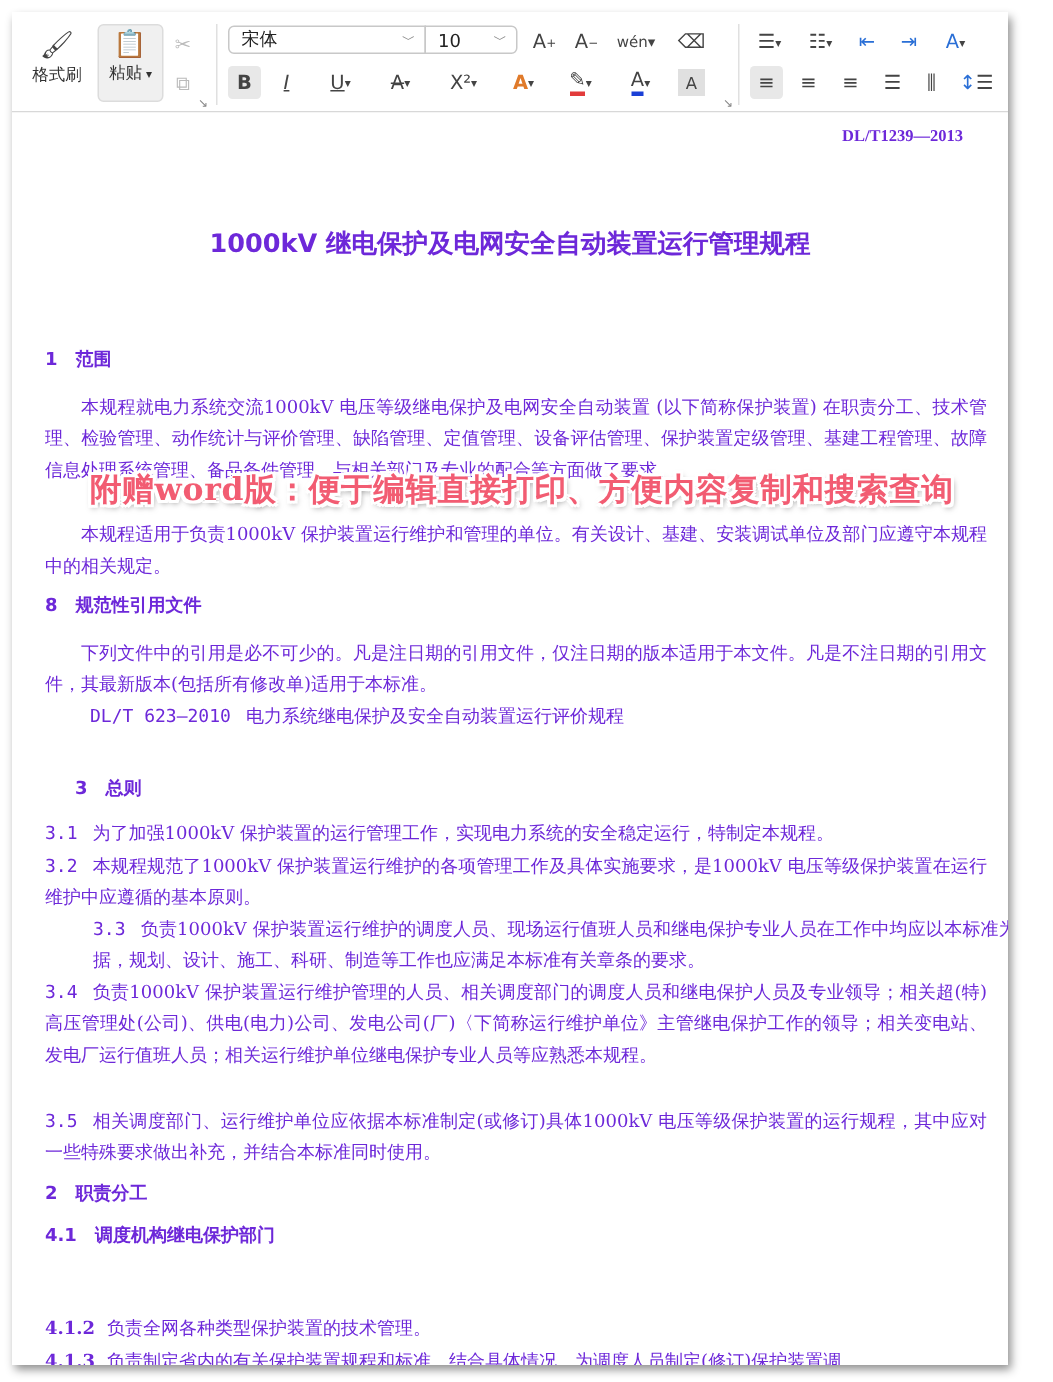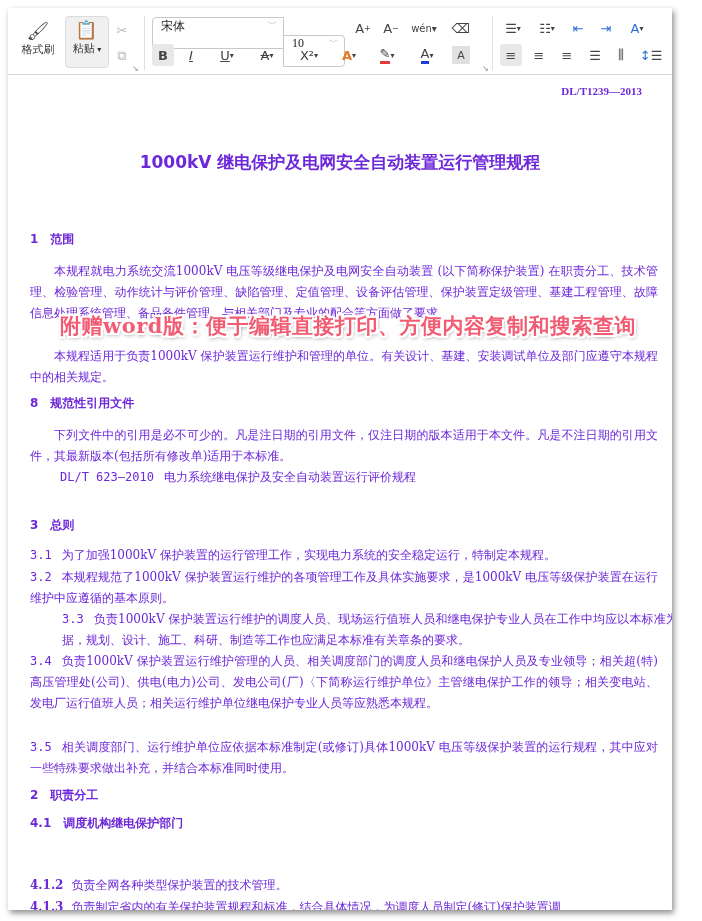--- a/index.html
+++ b/index.html
@@ -4,21 +4,21 @@
 <style>
   html, body { margin:0; padding:0; }
   body { width:702px; height:921px; background:#ffffff; position:relative; overflow:hidden; font-family:"DejaVu Sans", sans-serif; }
   .frame { position:absolute; left:8px; top:8px; width:664px; height:902px; background:#fff; box-shadow: 2px 3px 6px rgba(0,0,0,0.45); overflow:hidden; }
   .ribbon { position:absolute; left:0; top:0; width:664px; height:66px; background:#fff; border-bottom:1px solid #d8d8d8; }
   .vsep { position:absolute; top:8px; width:1px; height:54px; background:#e0e0e0; }
   .bigbtn { position:absolute; text-align:center; font-size:11px; color:#333; }
   .bigbtn .ico { height:24px; display:flex; align-items:center; justify-content:center; font-size:18px; color:#444; }
   .paste { background:#f0f0f0; border:1px solid #dcdcdc; border-radius:4px; }
   .sm { position:absolute; font-size:13px; color:#444; display:flex; align-items:center; justify-content:center; }
-  .sel { position:absolute; height:32px; border:1px solid #c8c8c8; background:#fff; font-size:12px; color:#222; display:flex; align-items:flex-start; padding-left:8px; box-sizing:border-box; }
+  .sel { position:absolute; height:19px; border:1px solid #c8c8c8; background:#fff; font-size:12px; color:#222; display:flex; align-items:center; padding-left:8px; box-sizing:border-box; }
   .sel .chev { position:absolute; right:6px; font-size:9px; color:#888; }
   .pressed { background:#e8e8e8; border-radius:3px; }
   .launcher { position:absolute; font-size:8px; color:#888; }
   .page { position:absolute; left:0; top:67px; width:664px; height:835px; background:#fff; font-family:"DejaVu Serif", serif; color:#6d28d9; }
   .docno { position:absolute; right:30px; top:10px; font-size:11px; font-weight:bold; font-family:"Liberation Serif", serif; }
   .title { position:absolute; left:0; width:664px; top:76px; text-align:center; font-size:17px; font-weight:bold; font-family:"DejaVu Sans", sans-serif; }
   .h { position:absolute; left:22px; font-size:12px; font-weight:bold; font-family:"DejaVu Sans", sans-serif; }
   .p { position:absolute; left:22px; width:628px; font-size:12px; line-height:21px; text-align:justify; }
   .ind { text-indent:2em; }
   .ref { position:absolute; left:52px; font-size:12px; font-family:"DejaVu Sans Mono", monospace; }
@@ -44,21 +44,21 @@
     </div>
     <div class="sm" style="left:104px;top:12px;width:20px;height:20px;color:#bbb;">✂</div>
     <div class="sm" style="left:104px;top:38px;width:20px;height:20px;color:#bbb;">⧉</div>
     <div class="launcher" style="left:124px;top:56px;">↘</div>
     <div class="vsep" style="left:136px;"></div>
 
     <div class="sel" style="left:144px;top:9px;width:132px;border-radius:4px 0 0 4px;">
       <span>宋体</span>
         <span class="chev">﹀</span>
     </div>
-    <div class="sel" style="left:275px;top:27px;width:62px;border-radius:0 4px 4px 0;font-family:Liberation Serif, serif;">
+    <div class="sel" style="left:275px;top:9px;width:62px;border-radius:0 4px 4px 0;">
       <span>10</span>
         <span class="chev">﹀</span>
     </div>
     <div class="sm" style="left:344px;top:10px;width:22px;height:20px;">A<sup style="font-size:8px">+</sup></div>
     <div class="sm" style="left:372px;top:10px;width:22px;height:20px;">A<sup style="font-size:8px">−</sup></div>
     <div class="sm" style="left:400px;top:10px;width:32px;height:20px;font-size:10px;"><span>wén</span>▾</div>
     <div class="sm" style="left:442px;top:10px;width:22px;height:20px;">⌫</div>
 
     <div class="sm pressed" style="left:144px;top:36px;width:22px;height:22px;font-weight:bold;">B</div>
     <div class="sm" style="left:172px;top:36px;width:22px;height:22px;font-style:italic;text-decoration:underline;">I</div>
@@ -112,21 +112,21 @@
     <div class="title">1000kV 继电保护及电网安全自动装置运行管理规程</div>
 
     <div class="h" style="top:156px;">1　范围</div>
     <div class="p ind" style="top:186px;">本规程就电力系统交流1000kV 电压等级继电保护及电网安全自动装置 (以下简称保护装置) 在职责分工、技术管理、检验管理、动作统计与评价管理、缺陷管理、定值管理、设备评估管理、保护装置定级管理、基建工程管理、故障信息处理系统管理、备品备件管理、与相关部门及专业的配合等方面做了要求。</div>
     <div class="p ind" style="top:271px;">本规程适用于负责1000kV 保护装置运行维护和管理的单位。有关设计、基建、安装调试单位及部门应遵守本规程中的相关规定。</div>
 
     <div class="h" style="top:320px;">8　规范性引用文件</div>
     <div class="p ind" style="top:350px;">下列文件中的引用是必不可少的。凡是注日期的引用文件，仅注日期的版本适用于本文件。凡是不注日期的引用文件，其最新版本(包括所有修改单)适用于本标准。</div>
     <div class="ref" style="top:394px;"><span>DL/T 623—2010</span><span class="t">电力系统继电保护及安全自动装置运行评价规程</span></div>
 
-    <div class="h" style="top:442px;">3　总则</div>
+    <div class="h" style="top:442px;margin-left:20px;">3　总则</div>
     <div class="p" style="top:470px;"><span class="num">3.1</span><span>为了加强1000kV 保护装置的运行管理工作，实现电力系统的安全稳定运行，特制定本规程。</span></div>
     <div class="p" style="top:492px;"><span class="num">3.2</span><span>本规程规范了1000kV 保护装置运行维护的各项管理工作及具体实施要求，是1000kV 电压等级保护装置在运行维护中应遵循的基本原则。</span></div>
     <div class="p" style="top:534px;margin-left:32px;"><span class="num">3.3</span><span>负责1000kV 保护装置运行维护的调度人员、现场运行值班人员和继电保护专业人员在工作中均应以本标准为依据，规划、设计、施工、科研、制造等工作也应满足本标准有关章条的要求。</span></div>
     <div class="p" style="top:576px;"><span class="num">3.4</span><span>负责1000kV 保护装置运行维护管理的人员、相关调度部门的调度人员和继电保护人员及专业领导；相关超(特)高压管理处(公司)、供电(电力)公司、发电公司(厂)〈下简称运行维护单位》主管继电保护工作的领导；相关变电站、发电厂运行值班人员；相关运行维护单位继电保护专业人员等应熟悉本规程。</span></div>
     <div class="p" style="top:662px;"><span class="num">3.5</span><span>相关调度部门、运行维护单位应依据本标准制定(或修订)具体1000kV 电压等级保护装置的运行规程，其中应对一些特殊要求做出补充，并结合本标准同时使用。</span></div>
 
     <div class="h" style="top:712px;">2　职责分工</div>
     <div class="h" style="top:740px;">4.1　调度机构继电保护部门</div>
     <div class="p" style="top:800px;"><span class="bnum">4.1.2</span><span>负责全网各种类型保护装置的技术管理。</span></div>
     <div class="p" style="top:822px;"><span class="bnum">4.1.3</span><span>负责制定省内的有关保护装置规程和标准，结合具体情况，为调度人员制定(修订)保护装置调</span></div>

